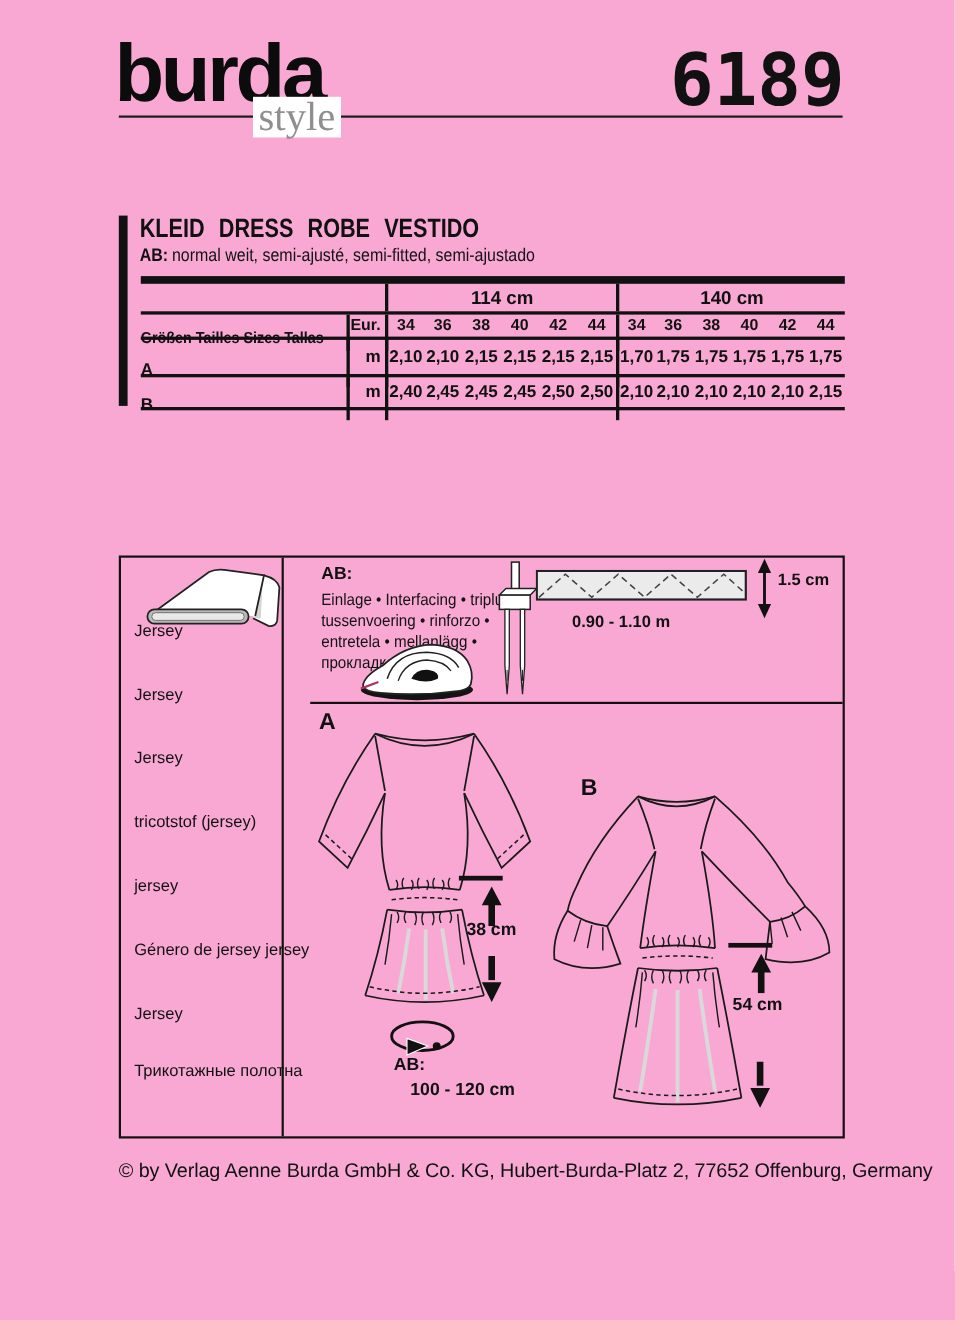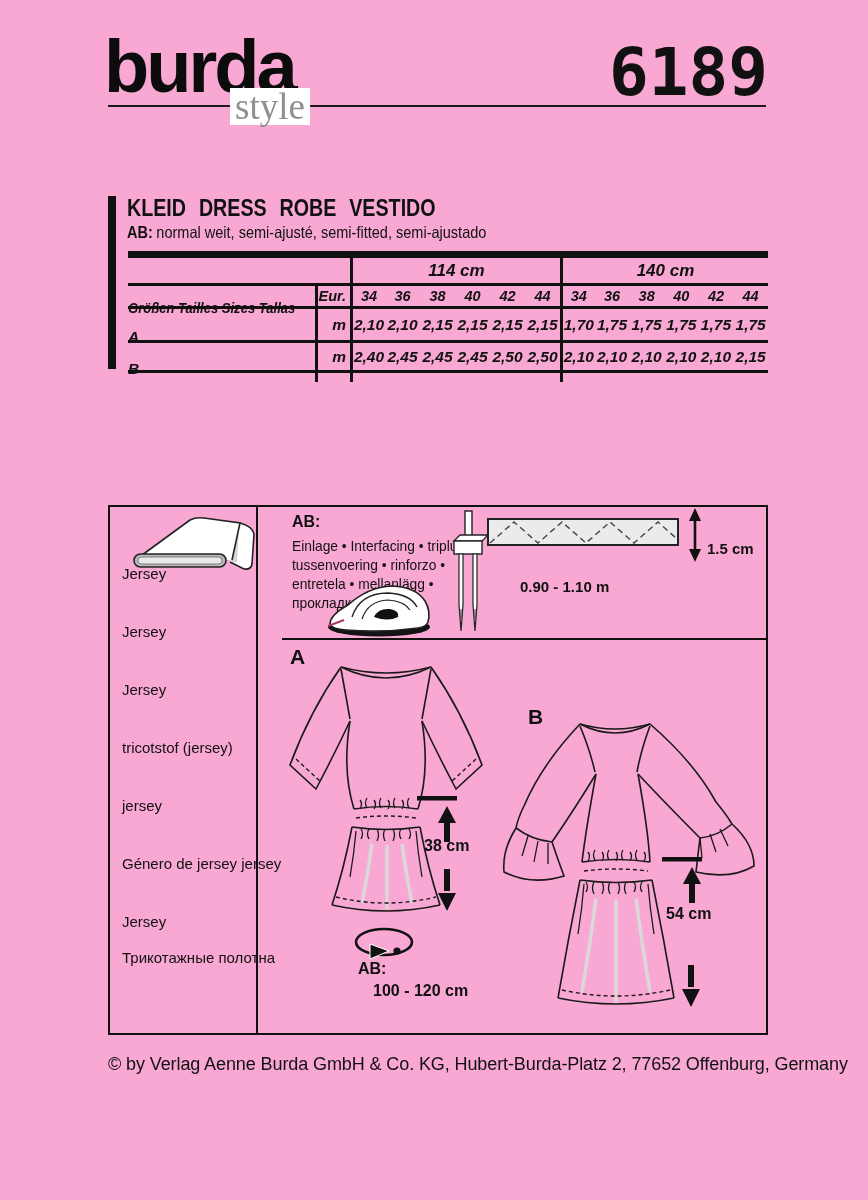--- a/index.html
+++ b/index.html
@@ -18,42 +18,42 @@
             font-weight:bold;font-size:66px;line-height:1;letter-spacing:0;}
 
   
   .title-bar{left:108px;top:196px;width:8px;height:173px;background:#111;}
   .main-title{left:127px;top:196px;font-size:24px;font-weight:bold;word-spacing:9px;
               line-height:1;transform:scaleX(0.82);}
   .subtitle{left:127px;top:223px;font-size:16.5px;line-height:1.2;transform:scaleX(0.88);}
   .subtitle b{margin-right:4px;}
 
   
-  .ftable{left:128px;top:251px;width:640px;font-style:italic;}
+  .ftable{left:128px;top:251px;width:640px;}
   .t-bar{height:7px;background:#111;}
   .t-row{display:grid;box-sizing:border-box;border-bottom:3px solid #111;font-weight:bold;}
   .t-row1{grid-template-columns:222px 210px 208px;height:28px;line-height:25px;font-size:17px;}
   .t-row2{grid-template-columns:187px 35px repeat(6,35px) repeat(6,34.66px);height:23px;line-height:21px;font-size:14.5px;}
   .t-rowd{grid-template-columns:187px 35px repeat(6,35px) repeat(6,34.66px);font-size:15.5px;}
   .t-rowA{height:34px;line-height:31px;}
   .t-rowB{height:30px;line-height:27px;}
   .t-c{text-align:center;box-sizing:border-box;}
   .t-l{text-align:left;box-sizing:border-box;margin-top:12px;}
   .t-r{text-align:right;box-sizing:border-box;padding-right:4px;}
   .bl{border-left:3px solid #111;}
   .t-sizehdr{transform:scaleX(0.9);transform-origin:0 50%;white-space:nowrap;display:inline-block;}
 
   
   .dbox{left:108px;top:505px;width:660px;height:530px;border:2.5px solid #111;box-sizing:border-box;}
   .d-left{position:absolute;left:0;top:0;width:148px;height:100%;border-right:2.5px solid #111;box-sizing:border-box;}
   .d-topright{position:absolute;left:172px;top:0;right:0;height:133px;border-bottom:2.5px solid #111;box-sizing:border-box;}
   .fab-item{position:absolute;left:12px;font-size:15px;white-space:nowrap;}
   .int-label{font-size:16px;font-weight:bold;}
   .int-lines{font-size:15px;line-height:19px;transform:scaleX(0.92);transform-origin:0 0;white-space:nowrap;}
-  .meas{font-size:15px;font-weight:bold;white-space:nowrap;margin-top:21px;}
+  .meas{font-size:15px;font-weight:bold;white-space:nowrap;}
   .meas-lg{font-size:16px;font-weight:bold;white-space:nowrap;}
   .view-label{font-size:21px;font-weight:bold;}
 
   .footer{left:108px;top:1054px;font-size:18px;letter-spacing:-0.1px;white-space:nowrap;}
 
   svg{display:block;}
 </style>
 </head>
 <body>
 
@@ -137,21 +137,21 @@
         <rect x="6" y="42" width="92" height="13" rx="6.5" fill="#b9b9b9" stroke="#222" stroke-width="1.6"></rect>
         <rect x="10" y="45" width="84" height="7" rx="3.5" fill="#e9e9e9" stroke="#666" stroke-width="0.8"></rect>
       </svg>
       <div class="fab-item" style="top:58px">Jersey</div>
       <div class="fab-item" style="top:116px">Jersey</div>
       <div class="fab-item" style="top:174px">Jersey</div>
       <div class="fab-item" style="top:232px">tricotstof (jersey)</div>
       <div class="fab-item" style="top:290px">jersey</div>
       <div class="fab-item" style="top:348px">Género de jersey jersey</div>
       <div class="fab-item" style="top:406px">Jersey</div>
-      <div class="fab-item" style="top:442px">Трикотажные полотна</div>
+      <div class="fab-item" style="top:458px">Трикотажные полотна</div>
     </div>
 
     <div class="d-topright"></div>
     <div class="abs int-label" style="left:182px;top:6px;">AB:</div>
     <div class="abs" style="left:182px;top:29px;">
       <div class="int-lines">Einlage • Interfacing • triplure •</div>
       <div class="int-lines">tussenvoering • rinforzo •</div>
       <div class="int-lines">entretela • mellanlägg •</div>
       <div class="int-lines">прокладка</div>
     </div>

